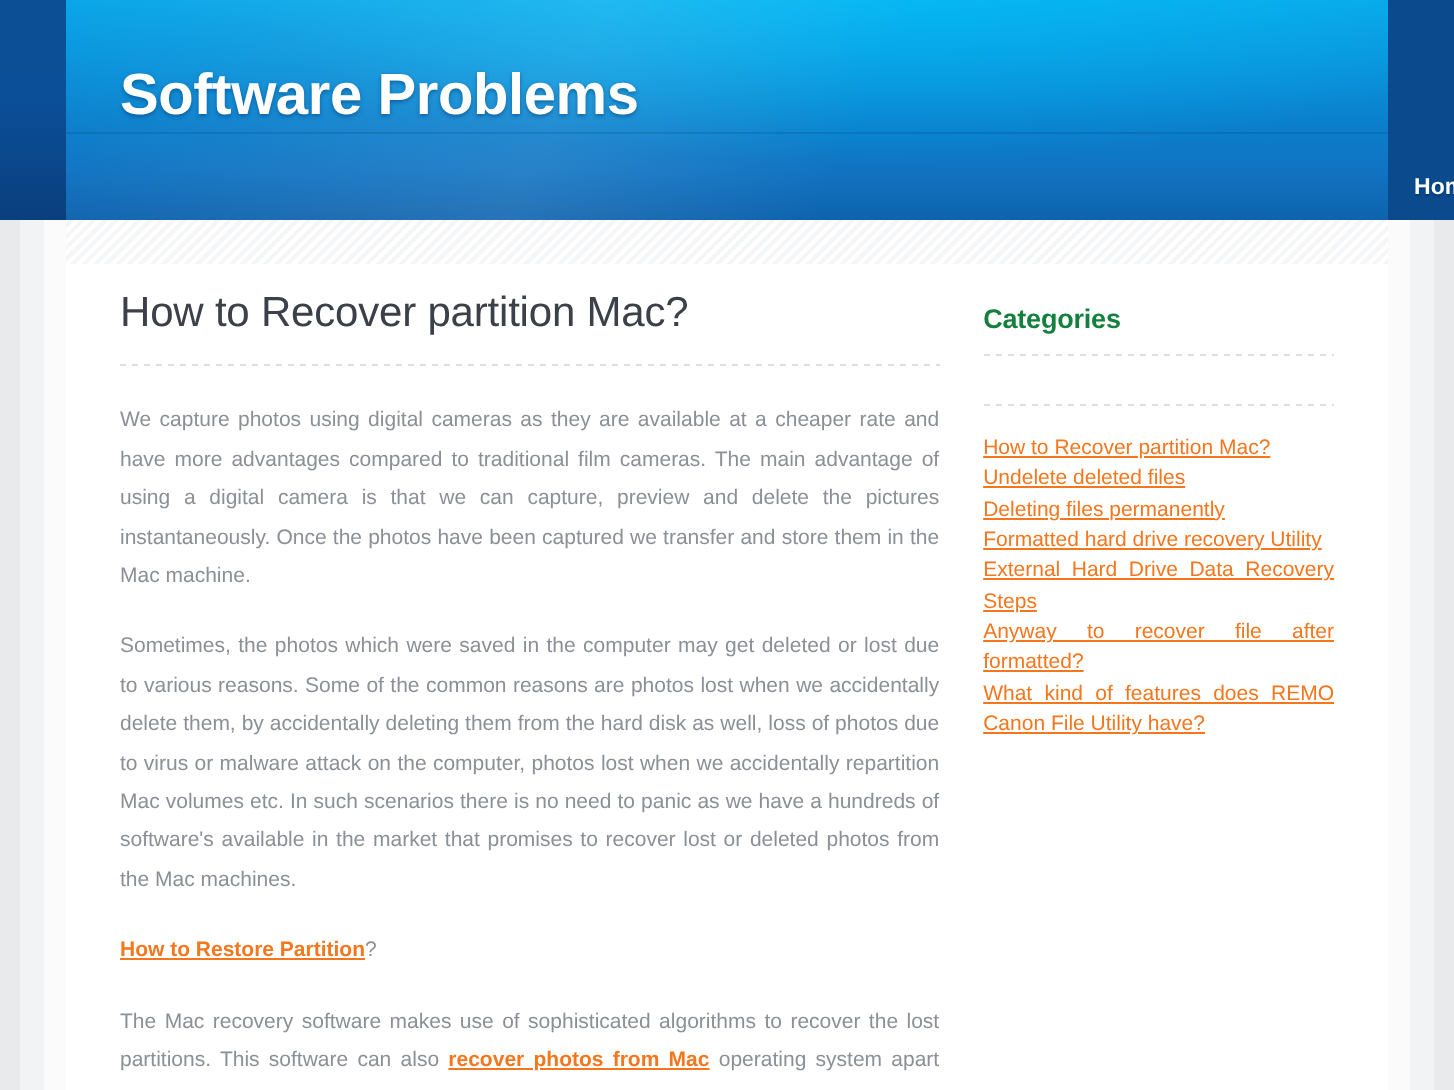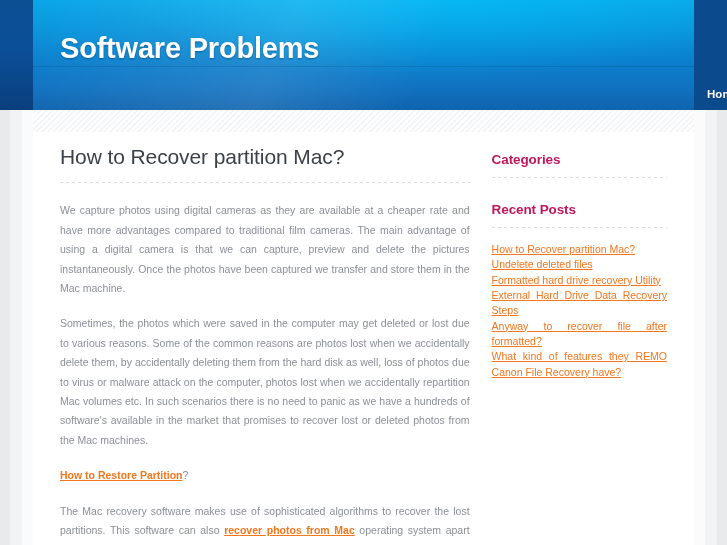--- a/index.html
+++ b/index.html
@@ -191,21 +191,21 @@
     color: #f4761d;
     font-weight: bold;
   }
 
   
   .widget { margin-bottom: 24px; }
   .widget h3 {
     margin: 0;
     font-size: 13.5px;
     font-weight: bold;
-    color: #be185d;
+    color: #15803d;
     letter-spacing: -0.1px;
   }
   .widget-rule {
     margin-top: 10px;
     margin-bottom: 14px;
     height: 1px;
     width: 100%;
     background-image: repeating-linear-gradient(to right,
         #dcdde0 0px, #dcdde0 3px, transparent 3px, transparent 6px);
   }
@@ -265,40 +265,42 @@
       </div>
 
       <div id="sidebar">
 
         <div class="widget">
           <h3>Categories</h3>
           <div class="widget-rule"></div>
         </div>
 
         <div class="widget">
-          <h3>Recent Posts</h3>
           <div class="widget-rule"></div>
           <ul id="recent-posts">
             <li>
                 <a href="#">How to Recover partition Mac?</a>
               </li>
             <li>
                 <a href="#">Undelete deleted files</a>
               </li>
             <li>
+                <a href="#">Deleting files permanently</a>
+              </li>
+            <li>
                 <a href="#">Formatted hard drive recovery Utility</a>
               </li>
             <li>
                 <a href="#">External Hard Drive Data Recovery Steps</a>
               </li>
             <li>
                 <a href="#">Anyway to recover file after formatted?</a>
               </li>
             <li>
-                <a href="#">What kind of features they REMO Canon File Recovery have?</a>
+                <a href="#">What kind of features does REMO Canon File Utility have?</a>
               </li>
           </ul>
         </div>
 
       </div>
     </div>
   </div>
 </div>
 
 </body></html>

